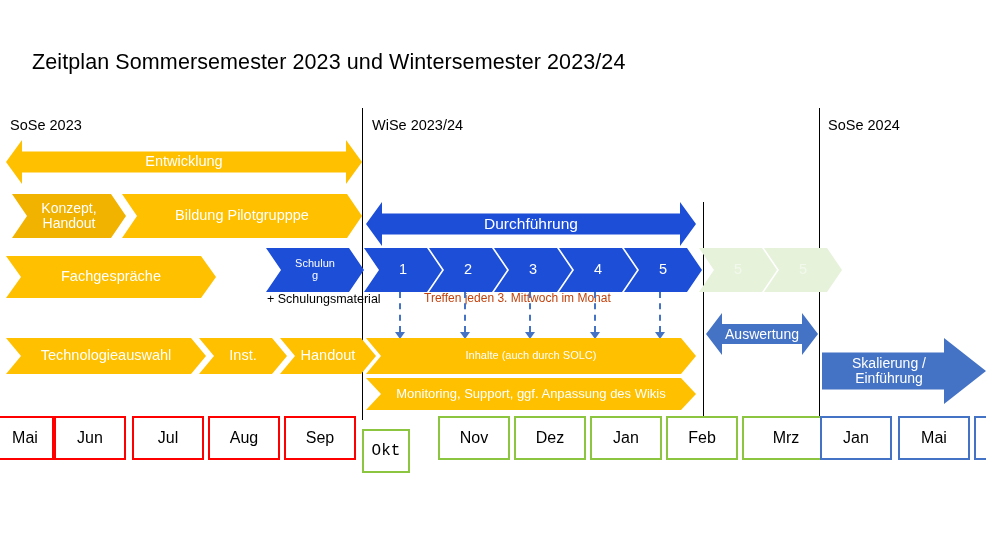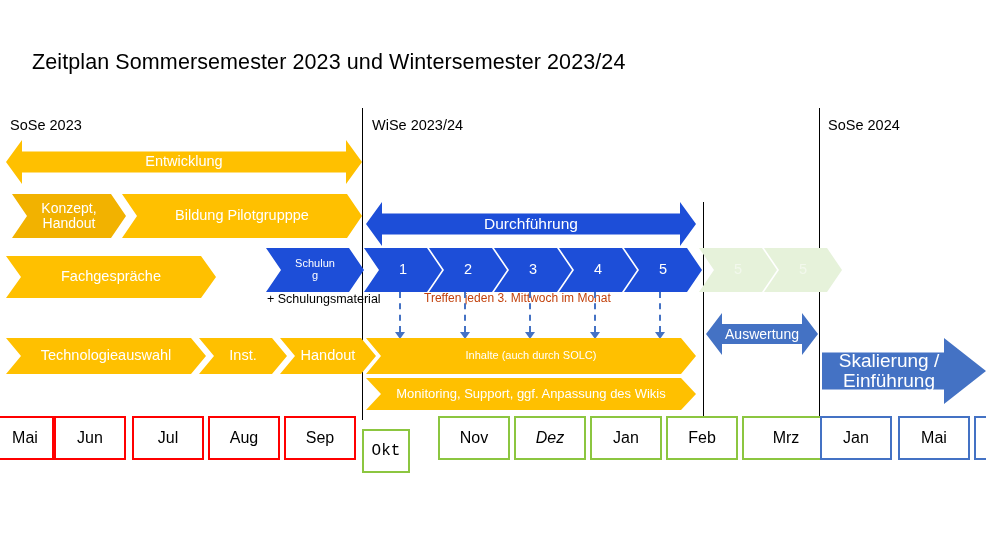--- a/index.html
+++ b/index.html
@@ -183,21 +183,21 @@
   </div>
 
   <div class="abs shape orange chev edged" style="left:366px;top:378px;width:330px;height:32px;font-size:13px;">
     <span>Monitoring, Support, ggf. Anpassung des Wikis</span>
   </div>
 
   <div class="abs shape blue darrow edged" style="left:706px;top:313px;width:112px;height:42px;font-size:14px;">
     <span>Auswertung</span>
   </div>
 
-  <div class="abs shape blue rarrow edged" style="left:822px;top:338px;width:164px;height:66px;font-size:19px;">
+  <div class="abs shape blue rarrow edged" style="left:822px;top:338px;width:164px;height:66px;font-size:14px;">
     <span style="white-space:pre-line;margin-right:30px;">Skalierung /
 Einführung</span>
   </div>
 
   <div id="months-row">
       <div class="abs month m-red" style="left: -4px; top: 416px; width: 58px;">
         <span>Mai</span>
       </div>
       <div class="abs month m-red" style="left: 54px; top: 416px; width: 72px;">
         <span>Jun</span>
@@ -210,21 +210,21 @@
       </div>
       <div class="abs month m-red" style="left: 284px; top: 416px; width: 72px;">
         <span>Sep</span>
       </div>
       <div class="abs month m-green" style="left: 362px; top: 429px; width: 48px; font-family: Liberation Mono, monospace;">
         <span>Okt</span>
       </div>
       <div class="abs month m-green" style="left: 438px; top: 416px; width: 72px;">
         <span>Nov</span>
       </div>
-      <div class="abs month m-green" style="left: 514px; top: 416px; width: 72px; font-style: italic;">
+      <div class="abs month m-green" style="left: 514px; top: 416px; width: 72px;">
         <span>Dez</span>
       </div>
       <div class="abs month m-green" style="left: 590px; top: 416px; width: 72px;">
         <span>Jan</span>
       </div>
       <div class="abs month m-green" style="left: 666px; top: 416px; width: 72px;">
         <span>Feb</span>
       </div>
       <div class="abs month m-green" style="left: 742px; top: 416px; width: 88px;">
         <span>Mrz</span>

